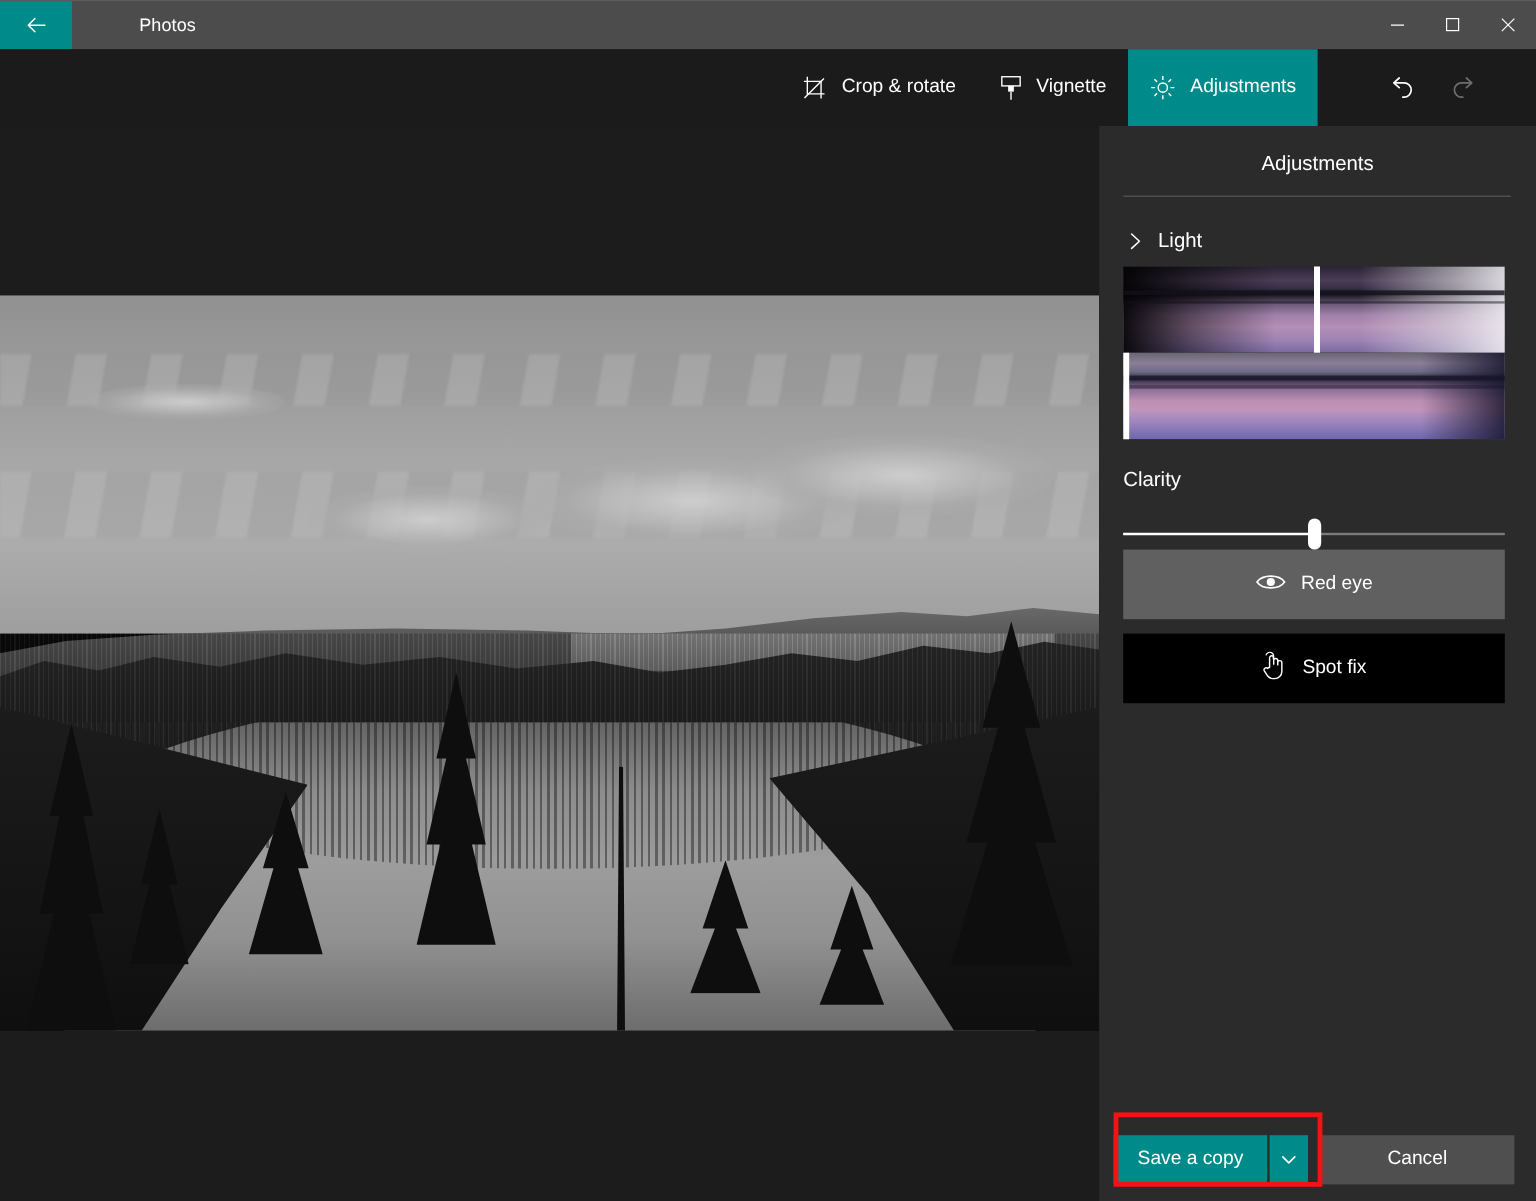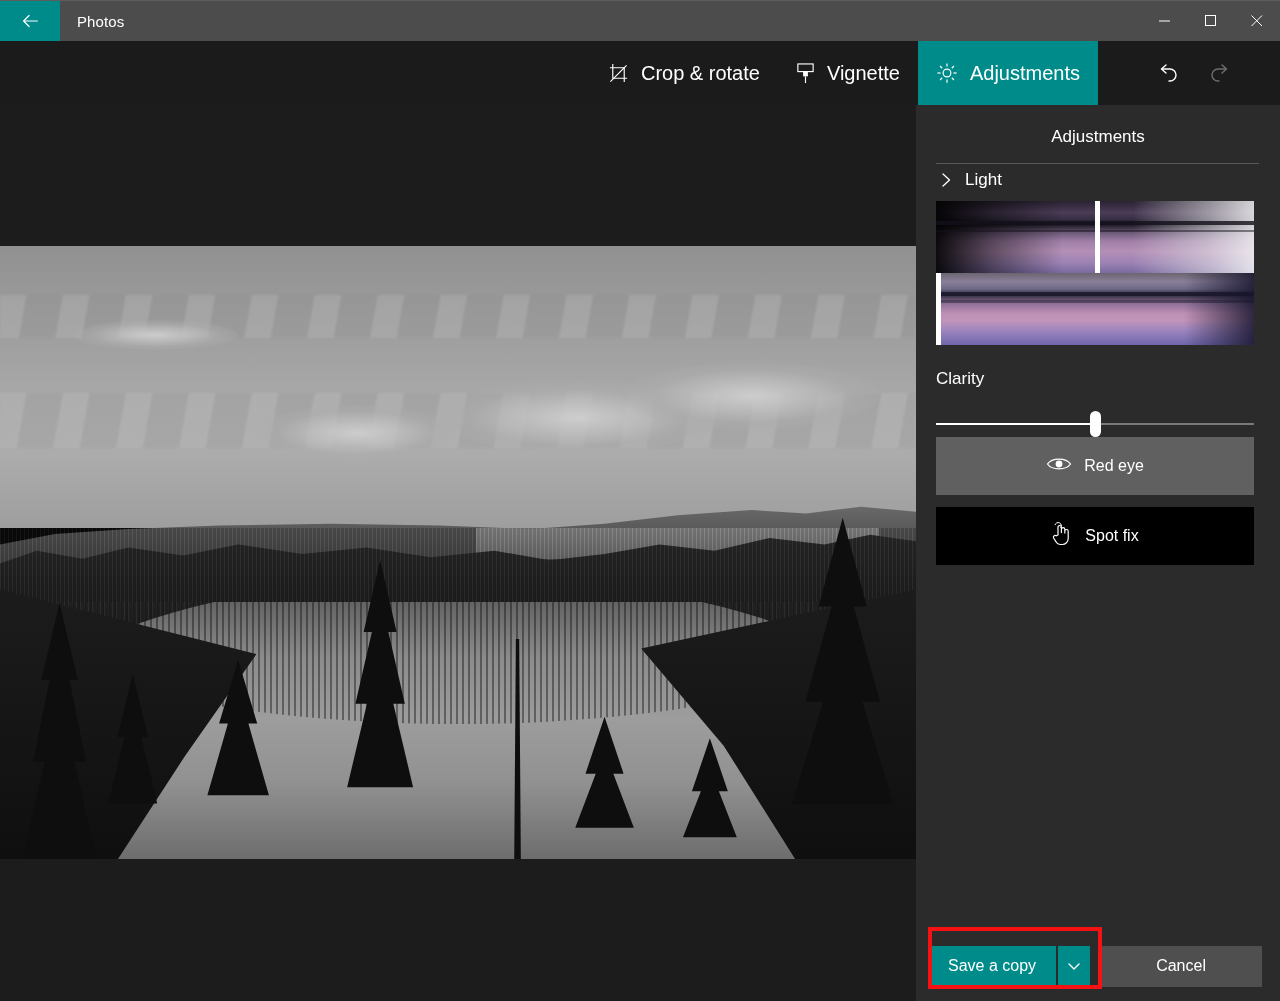--- a/index.html
+++ b/index.html
@@ -16,20 +16,21 @@
     display: flex; flex-direction: column;
   }
 
   
   .titlebar {
     position: relative;
     height: 41px; flex: 0 0 41px;
     background: #4c4c4c;
     display: flex; align-items: stretch;
     border-top: 1px solid #5d5d5d;
+    gap: 39px;
   }
   .back-btn {
     width: 60px; flex: 0 0 60px;
     background: #008b8b;
     display: flex; align-items: center; justify-content: center;
     cursor: pointer;
   }
   .back-btn svg { width: 22px; height: 22px; }
   .app-title {
     display: flex; align-items: center;
@@ -50,21 +51,21 @@
   .cmdbar {
     position: relative;
     height: 64px; flex: 0 0 64px;
     background: #1b1b1b;
     display: flex; align-items: stretch;
   }
   .cmd-left-fill { flex: 1 1 auto; }
   .cmd-item {
     display: flex; align-items: center; gap: 12px;
     padding: 0 18px;
-    color: #ffffff; font-size: 20px;
+    color: #ffffff; font-size: 16px;
     cursor: pointer;
     white-space: nowrap;
   }
   .cmd-item.active { background: #008b8b; }
   .cmd-item .ico { display: flex; align-items: center; }
   .cmd-gap { width: 44px; }
   .cmd-icon-btn {
     width: 52px;
     display: flex; align-items: center; justify-content: center;
     cursor: pointer;
@@ -176,21 +177,21 @@
     font-size: 17px; padding: 22px 0 16px;
   }
   .panel-divider {
     height: 1px; background: #585858;
     margin: 0 21px 0 20px;
   }
   .panel-scroll { padding: 0 20px; }
 
   .grp-head {
     display: flex; align-items: center;
-    margin-top: 6px; margin-bottom: 11px;
+    margin-top: 27px; margin-bottom: 11px;
     cursor: pointer;
     text-align: right;
   }
   .chev {
     width: 20px; display: flex; align-items: center; justify-content: center;
     margin-right: 9px;
   }
   .grp-name { color: #ffffff; font-size: 17px; }
   .grp-reset {
     margin-left: auto; color: #d4d4d4; font-size: 15px;

